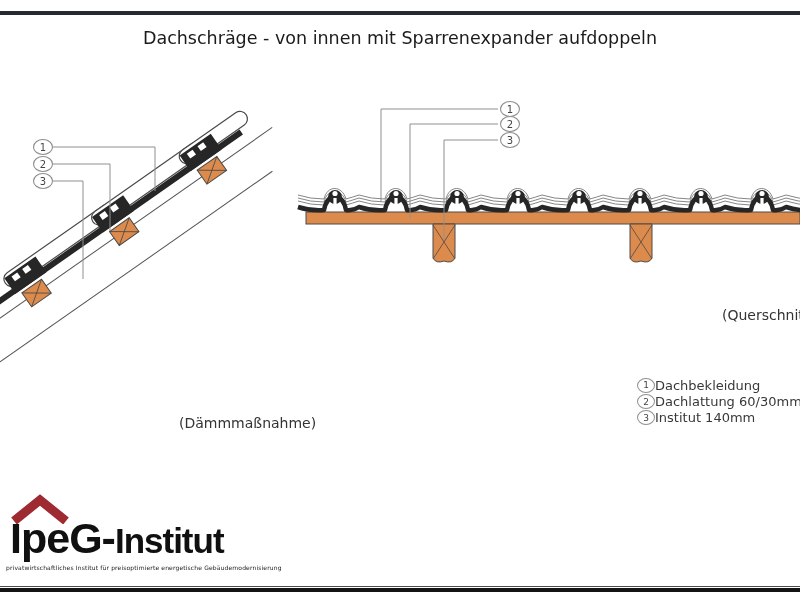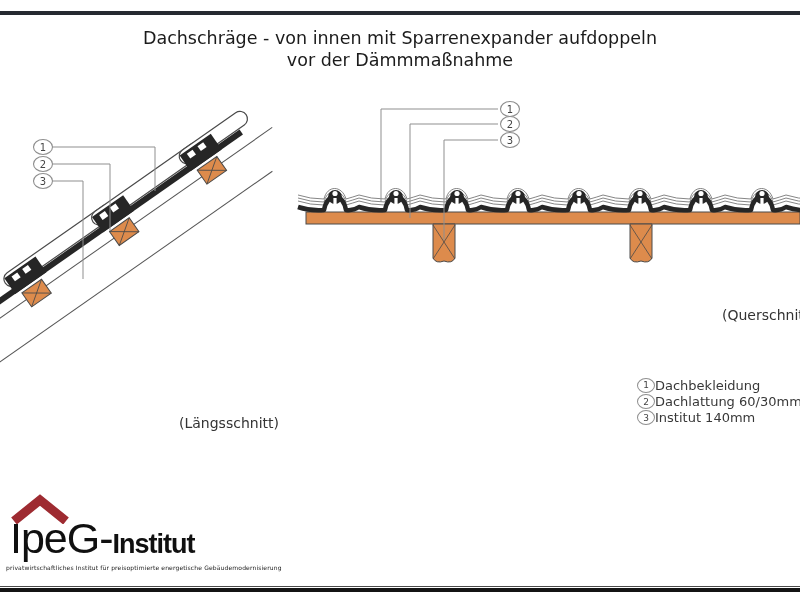--- a/index.html
+++ b/index.html
@@ -17,38 +17,37 @@
   .legend{position:absolute;left:637px;top:377px;}
   .legend-row{display:flex;align-items:center;height:16.4px;}
   .lcirc{display:inline-flex;align-items:center;justify-content:center;
          width:16px;height:13px;border:1px solid #8f8f8f;border-radius:50%;
          font-size:9px;color:#444;flex:0 0 auto;background:#fff;}
   .llabel{font-size:13px;color:#383838;white-space:nowrap;text-align:right;}
   .logo{position:absolute;left:6px;top:492px;width:300px;}
   .logo-roof{position:absolute;left:3px;top:2px;}
   .logo-text{position:absolute;left:4px;top:22px;white-space:nowrap;color:#101010;
              font-family:"Liberation Sans",sans-serif;letter-spacing:-1px;}
-  .logo-main{font-size:43px;font-weight:400;}
-  .logo-sub{font-size:27px;font-weight:600;}
+  .logo-main{font-size:43px;font-weight:700;}
+  .logo-sub{font-size:35px;font-weight:600;}
   .logo-tagline{position:absolute;left:0px;top:72px;font-size:6px;letter-spacing:0.15px;
                 color:#1a1a1a;white-space:nowrap;font-family:"DejaVu Sans",sans-serif;}
   .leader{stroke:#8f8f8f;stroke-width:1;fill:none;}
   .callout-ellipse{fill:#fff;stroke:#8f8f8f;stroke-width:1.1;}
   .callout-num{font-size:10px;fill:#444;text-anchor:middle;font-family:"DejaVu Sans",sans-serif;}
   .thinline{stroke:#555;stroke-width:1;fill:none;}
 </style>
 </head>
 <body>
 
 <div class="page">
   <div class="border-top"></div>
 
   <div class="title">
     <div>Dachschräge - von innen mit Sparrenexpander aufdoppeln</div>
-    <div>vor der Dämmmaßnahme</div>
   </div>
 
   <svg id="scene" width="800" height="600" viewBox="0 0 800 600">
 
     <g id="left-diagram">
       <g id="left-rot" transform="rotate(-35 5 295)">
         <line class="thinline" x1="-40" y1="311" x2="320" y2="311"></line>
         <line class="thinline" x1="-90" y1="347" x2="295" y2="347"></line>
         <g id="left-tiles">
             <rect x="12" y="278" width="132" height="15" rx="7.5" ry="7.5" fill="#ffffff" stroke="#4a4a4a" stroke-width="1.2"></rect>
@@ -150,21 +149,21 @@
         <ellipse class="callout-ellipse" cx="510" cy="124" rx="9.5" ry="7.5"></ellipse>
         <text class="callout-num" x="510" y="127.5">2</text>
       </g>
       <g>
         <ellipse class="callout-ellipse" cx="510" cy="140" rx="9.5" ry="7.5"></ellipse>
         <text class="callout-num" x="510" y="143.5">3</text>
       </g>
     </g>
   </svg>
 
-  <div class="view-label label-left">(Längsschnitt)</div>
+  <div class="view-label label-left">(Dämmmaßnahme)</div>
   <div class="view-label label-right">(Querschnitt</div>
 
   <div class="legend">
     <div class="legend-row">
       <span class="lcirc">1</span>
       <span class="llabel">Dachbekleidung</span>
     </div>
     <div class="legend-row">
       <span class="lcirc">2</span>
       <span class="llabel">Dachlattung 60/30mm</span>

